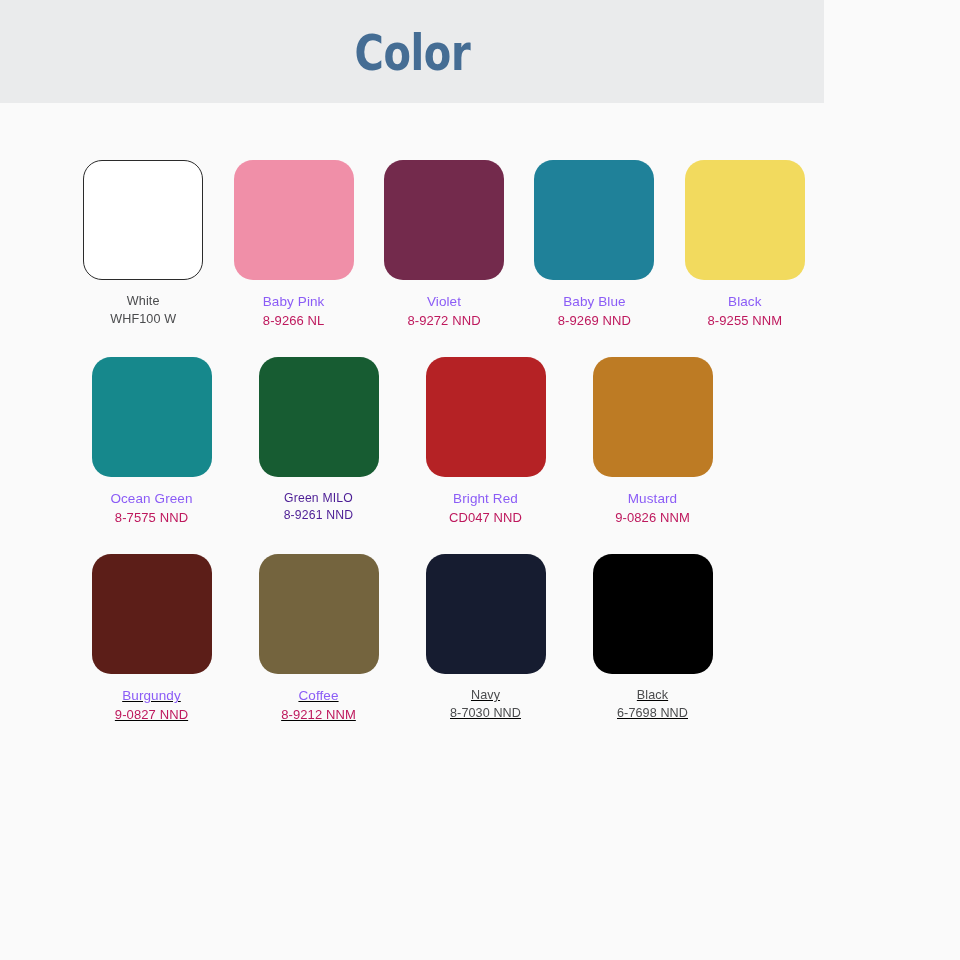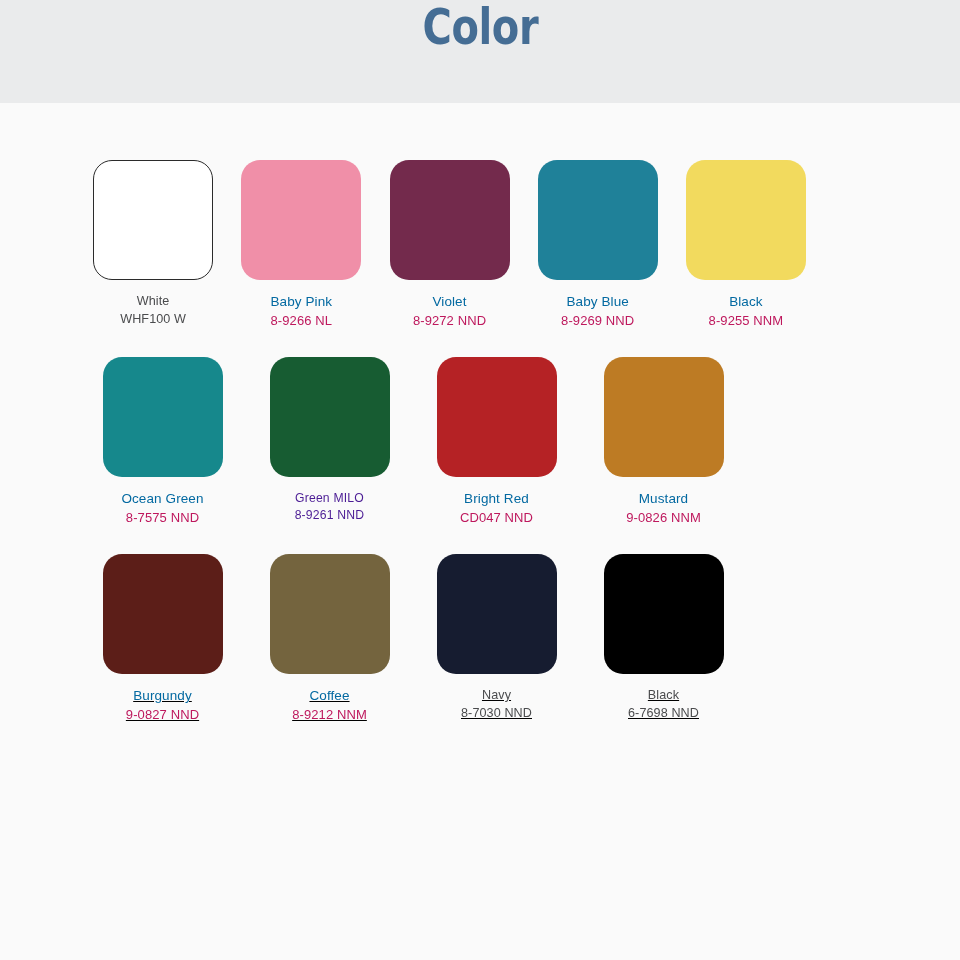--- a/index.html
+++ b/index.html
@@ -11,25 +11,25 @@
     width: 960px;
     height: 960px;
     background: #fafafa;
     font-family: "Liberation Sans", sans-serif;
     overflow: hidden;
     position: relative;
   }
 
   
   .header {
-    width: 960px;
+    width: 824px;
     height: 103px;
     background: #eaebec;
     display: flex;
-    align-items: flex-start;
+    align-items: center;
     justify-content: center;
     box-sizing: border-box;
   }
   .header-title {
     font-family: "DejaVu Sans", sans-serif;
     font-weight: bold;
     font-size: 50px;
     line-height: 1;
     letter-spacing: -0.5px;
     color: #456d94;
@@ -41,21 +41,21 @@
 
   
   .palette {
     padding: 57px 0 0 0;
     box-sizing: border-box;
   }
   .swatch-row {
     display: flex;
     width: 820px;
     box-sizing: border-box;
-    padding-left: 19px;
+    padding-left: 8px;
   }
   .row-1 { margin-bottom: 0; }
   .row-2 { margin-top: 27px; }
   .row-3 { margin-top: 27px; text-decoration: underline; }
 
   .swatch-cell {
     width: 167px;
     display: flex;
     flex-direction: column;
     align-items: center;
@@ -79,21 +79,21 @@
 
   .labels {
     margin-top: 13px;
     text-align: center;
     line-height: 1.40;
     white-space: nowrap;
   }
   .lbl-name {
     display: block;
     font-size: 13.5px;
-    color: #0369a1;
+    color: #8b5cf6;
     letter-spacing: 0.1px;
   }
   .lbl-code {
     display: block;
     font-size: 13px;
     color: #be185d;
     letter-spacing: 0.1px;
   }
 
   

